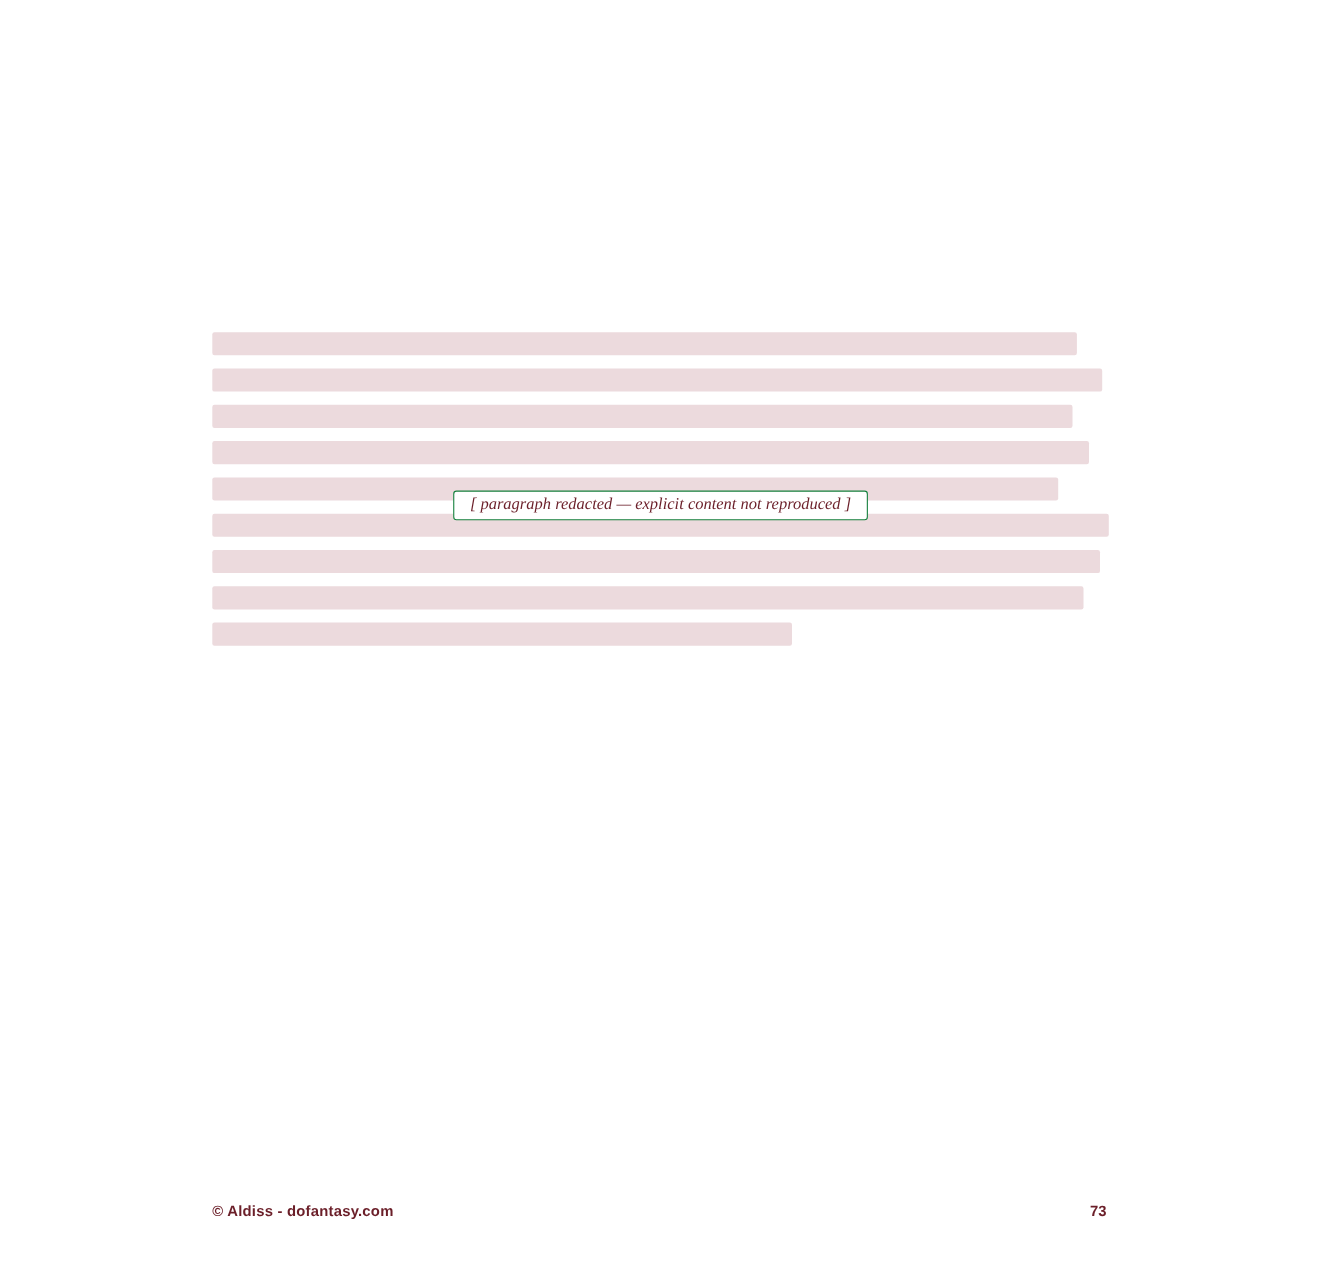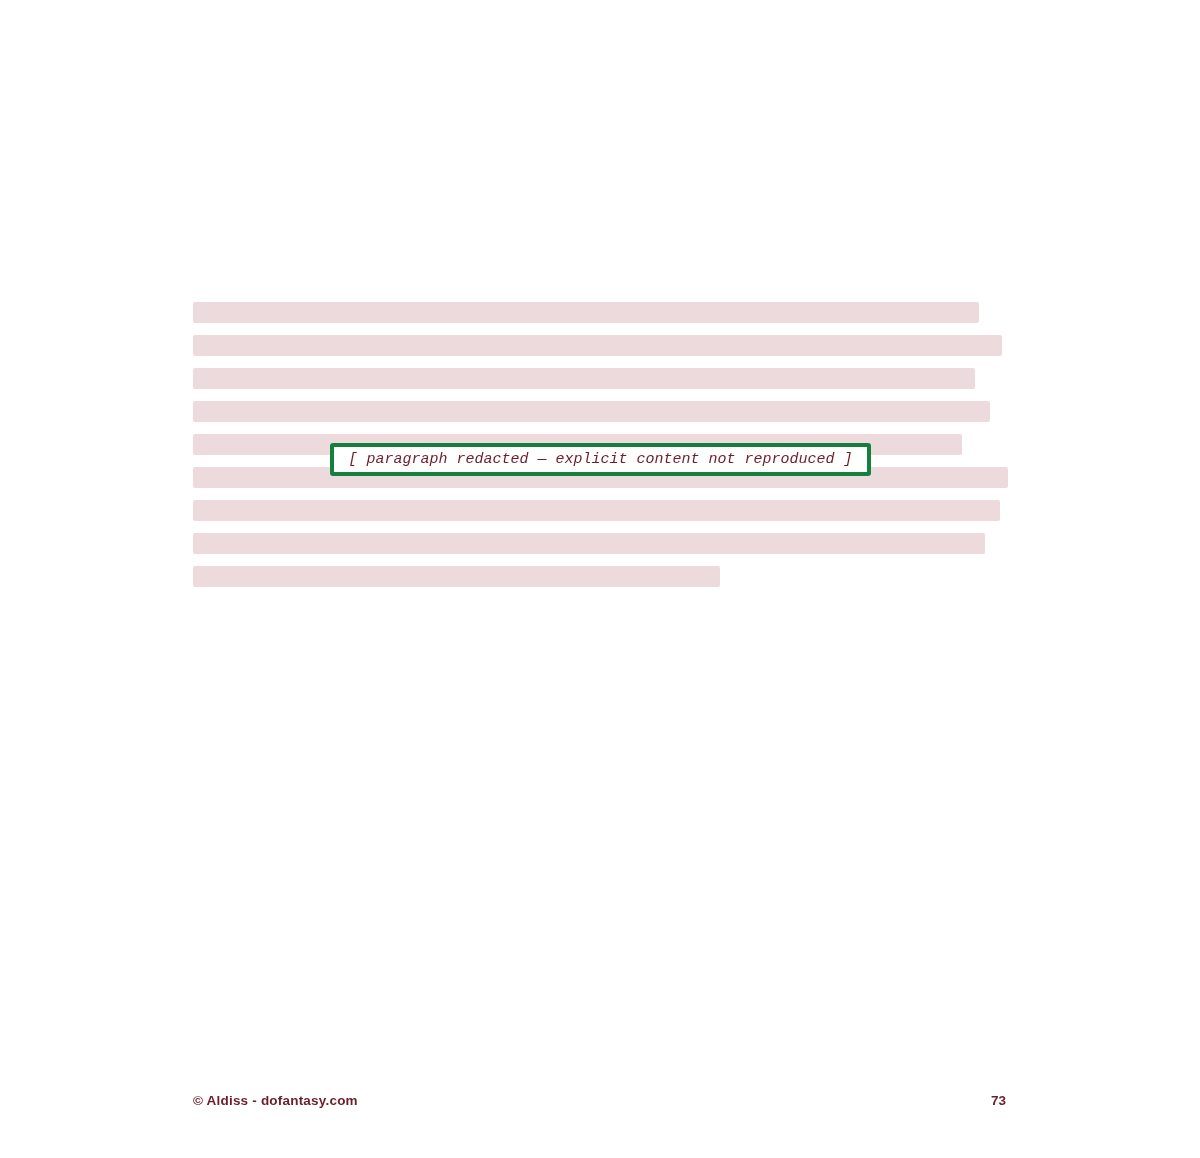--- a/index.html
+++ b/index.html
@@ -34,23 +34,23 @@
     top: 0;
     width: 100%;
     height: 100%;
     display: flex;
     align-items: center;
     justify-content: center;
     pointer-events: none;
   }
   .redaction-note span {
     background: #ffffff;
-    border: 4px solid #15803d;
+    border: 1px solid #15803d;
     color: #6b1f29;
-    font-family: Liberation Mono, monospace;
+    font-family: Liberation Serif, serif;
     font-style: italic;
     font-size: 15px;
     padding: 4px 14px;
     border-radius: 3px;
     margin-top: 28px;
   }
   .footer-copyright {
     position: absolute;
     left: 193px;
     top: 1093px;

